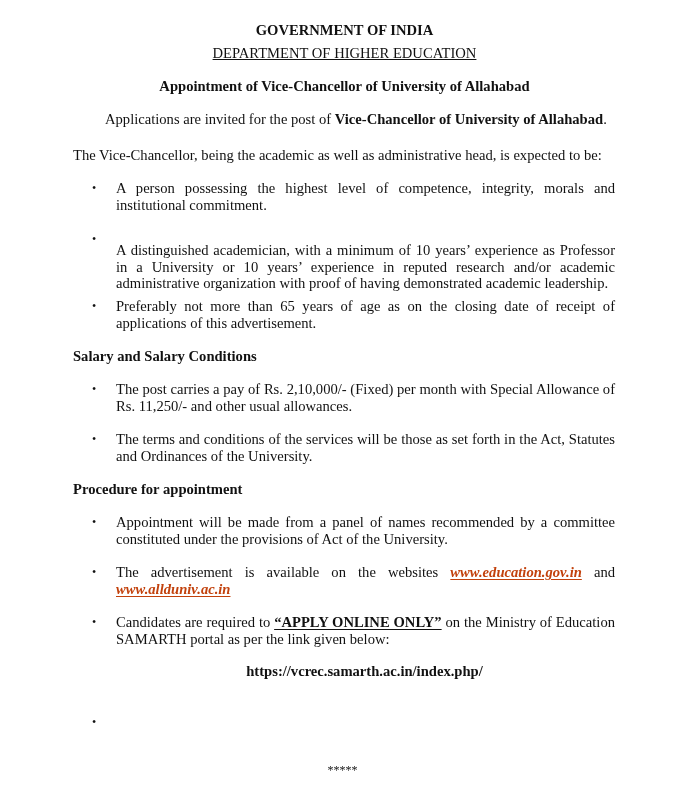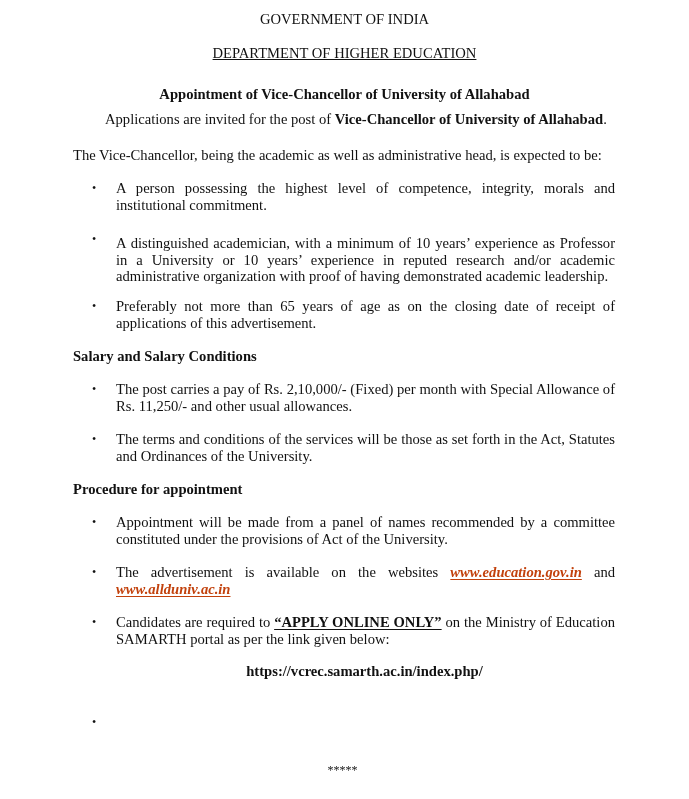--- a/index.html
+++ b/index.html
@@ -19,37 +19,37 @@
     .bullet-dot { position: absolute; left: 92px; width: 8px; font-size: 12px; }
     .bullet-text { position: absolute; left: 116px; width: 499px; text-align: justify; }
     .justify-last { text-align-last: justify; }
     a { color: #c2410c; }
   </style>
 </head>
 <body>
 
 <div class="page">
 
-  <div class="abs center" style="top:11px;">GOVERNMENT OF INDIA</div>
+  <div class="abs center" style="top:22px;font-weight:bold;">GOVERNMENT OF INDIA</div>
   <div class="abs center" style="top:45px;text-decoration:underline;">DEPARTMENT OF HIGHER EDUCATION</div>
 
-  <div class="abs center b" style="top:86px;font-family:Liberation Serif, serif;">Appointment of Vice-Chancellor of University of Allahabad</div>
+  <div class="abs center b" style="top:78px;font-family:Liberation Serif, serif;">Appointment of Vice-Chancellor of University of Allahabad</div>
 
   <div class="abs para" style="top:111px;margin-left:32px;">
     <span>Applications are invited for the post of </span><span class="b">Vice-Chancellor of University of Allahabad</span><span>.</span>
   </div>
 
   <div class="abs para" style="top:147px; width:560px;">The Vice-Chancellor, being the academic as well as administrative head, is expected to be:</div>
 
   <div>
     <div class="bullet-dot" style="top:180px;">•</div>
     <div class="bullet-text" style="top:180px;">A person possessing the highest level of competence, integrity, morals and institutional commitment.</div>
 
     <div class="bullet-dot" style="top:231px;">•</div>
-    <div class="bullet-text" style="top:235px;">A distinguished academician, with a minimum of 10 years’ experience as Professor in a University or 10 years’ experience in reputed research and/or academic administrative organization with proof of having demonstrated academic leadership.</div>
+    <div class="bullet-text" style="top:242px;">A distinguished academician, with a minimum of 10 years’ experience as Professor in a University or 10 years’ experience in reputed research and/or academic administrative organization with proof of having demonstrated academic leadership.</div>
 
     <div class="bullet-dot" style="top:298px;">•</div>
     <div class="bullet-text" style="top:298px;">Preferably not more than 65 years of age as on the closing date of receipt of applications of this advertisement.</div>
   </div>
 
   <div class="abs para b" style="top:348px;">Salary and Salary Conditions</div>
 
   <div class="bullet-dot" style="top:381px;">•</div>
   <div class="bullet-text" style="top:381px;">The post carries a pay of Rs. 2,10,000/- (Fixed) per month with Special Allowance of Rs. 11,250/- and other usual allowances.</div>
 

